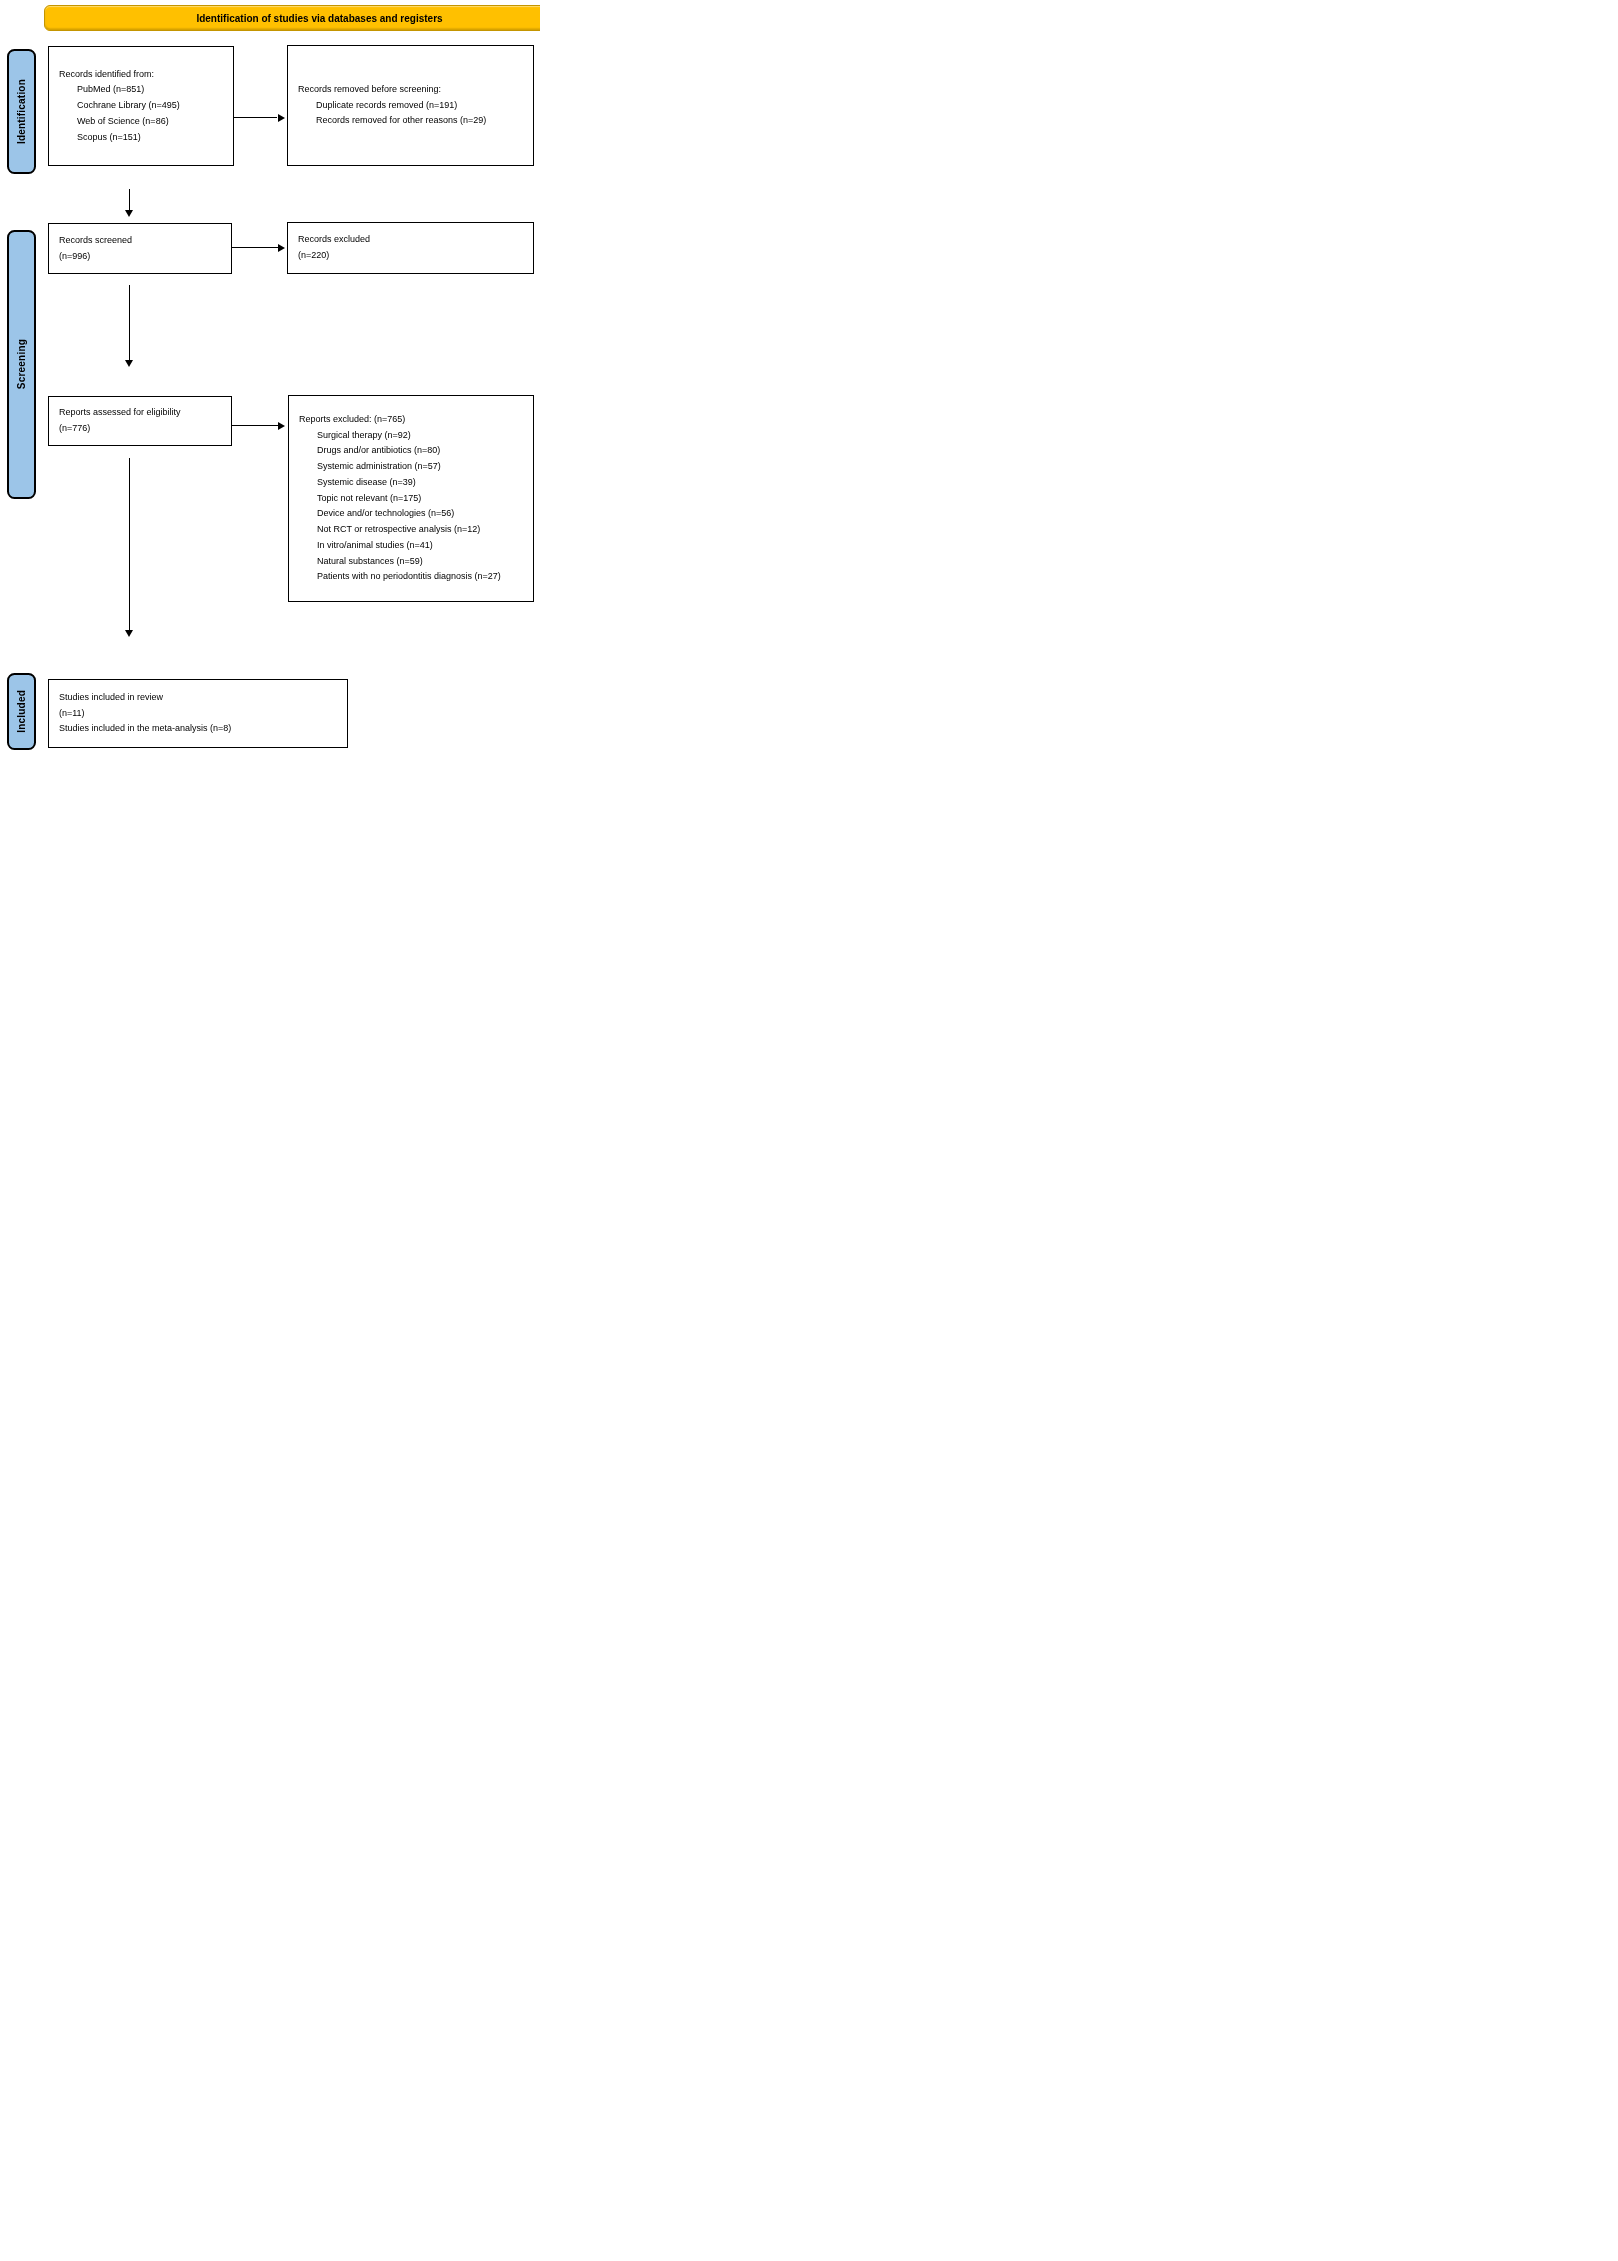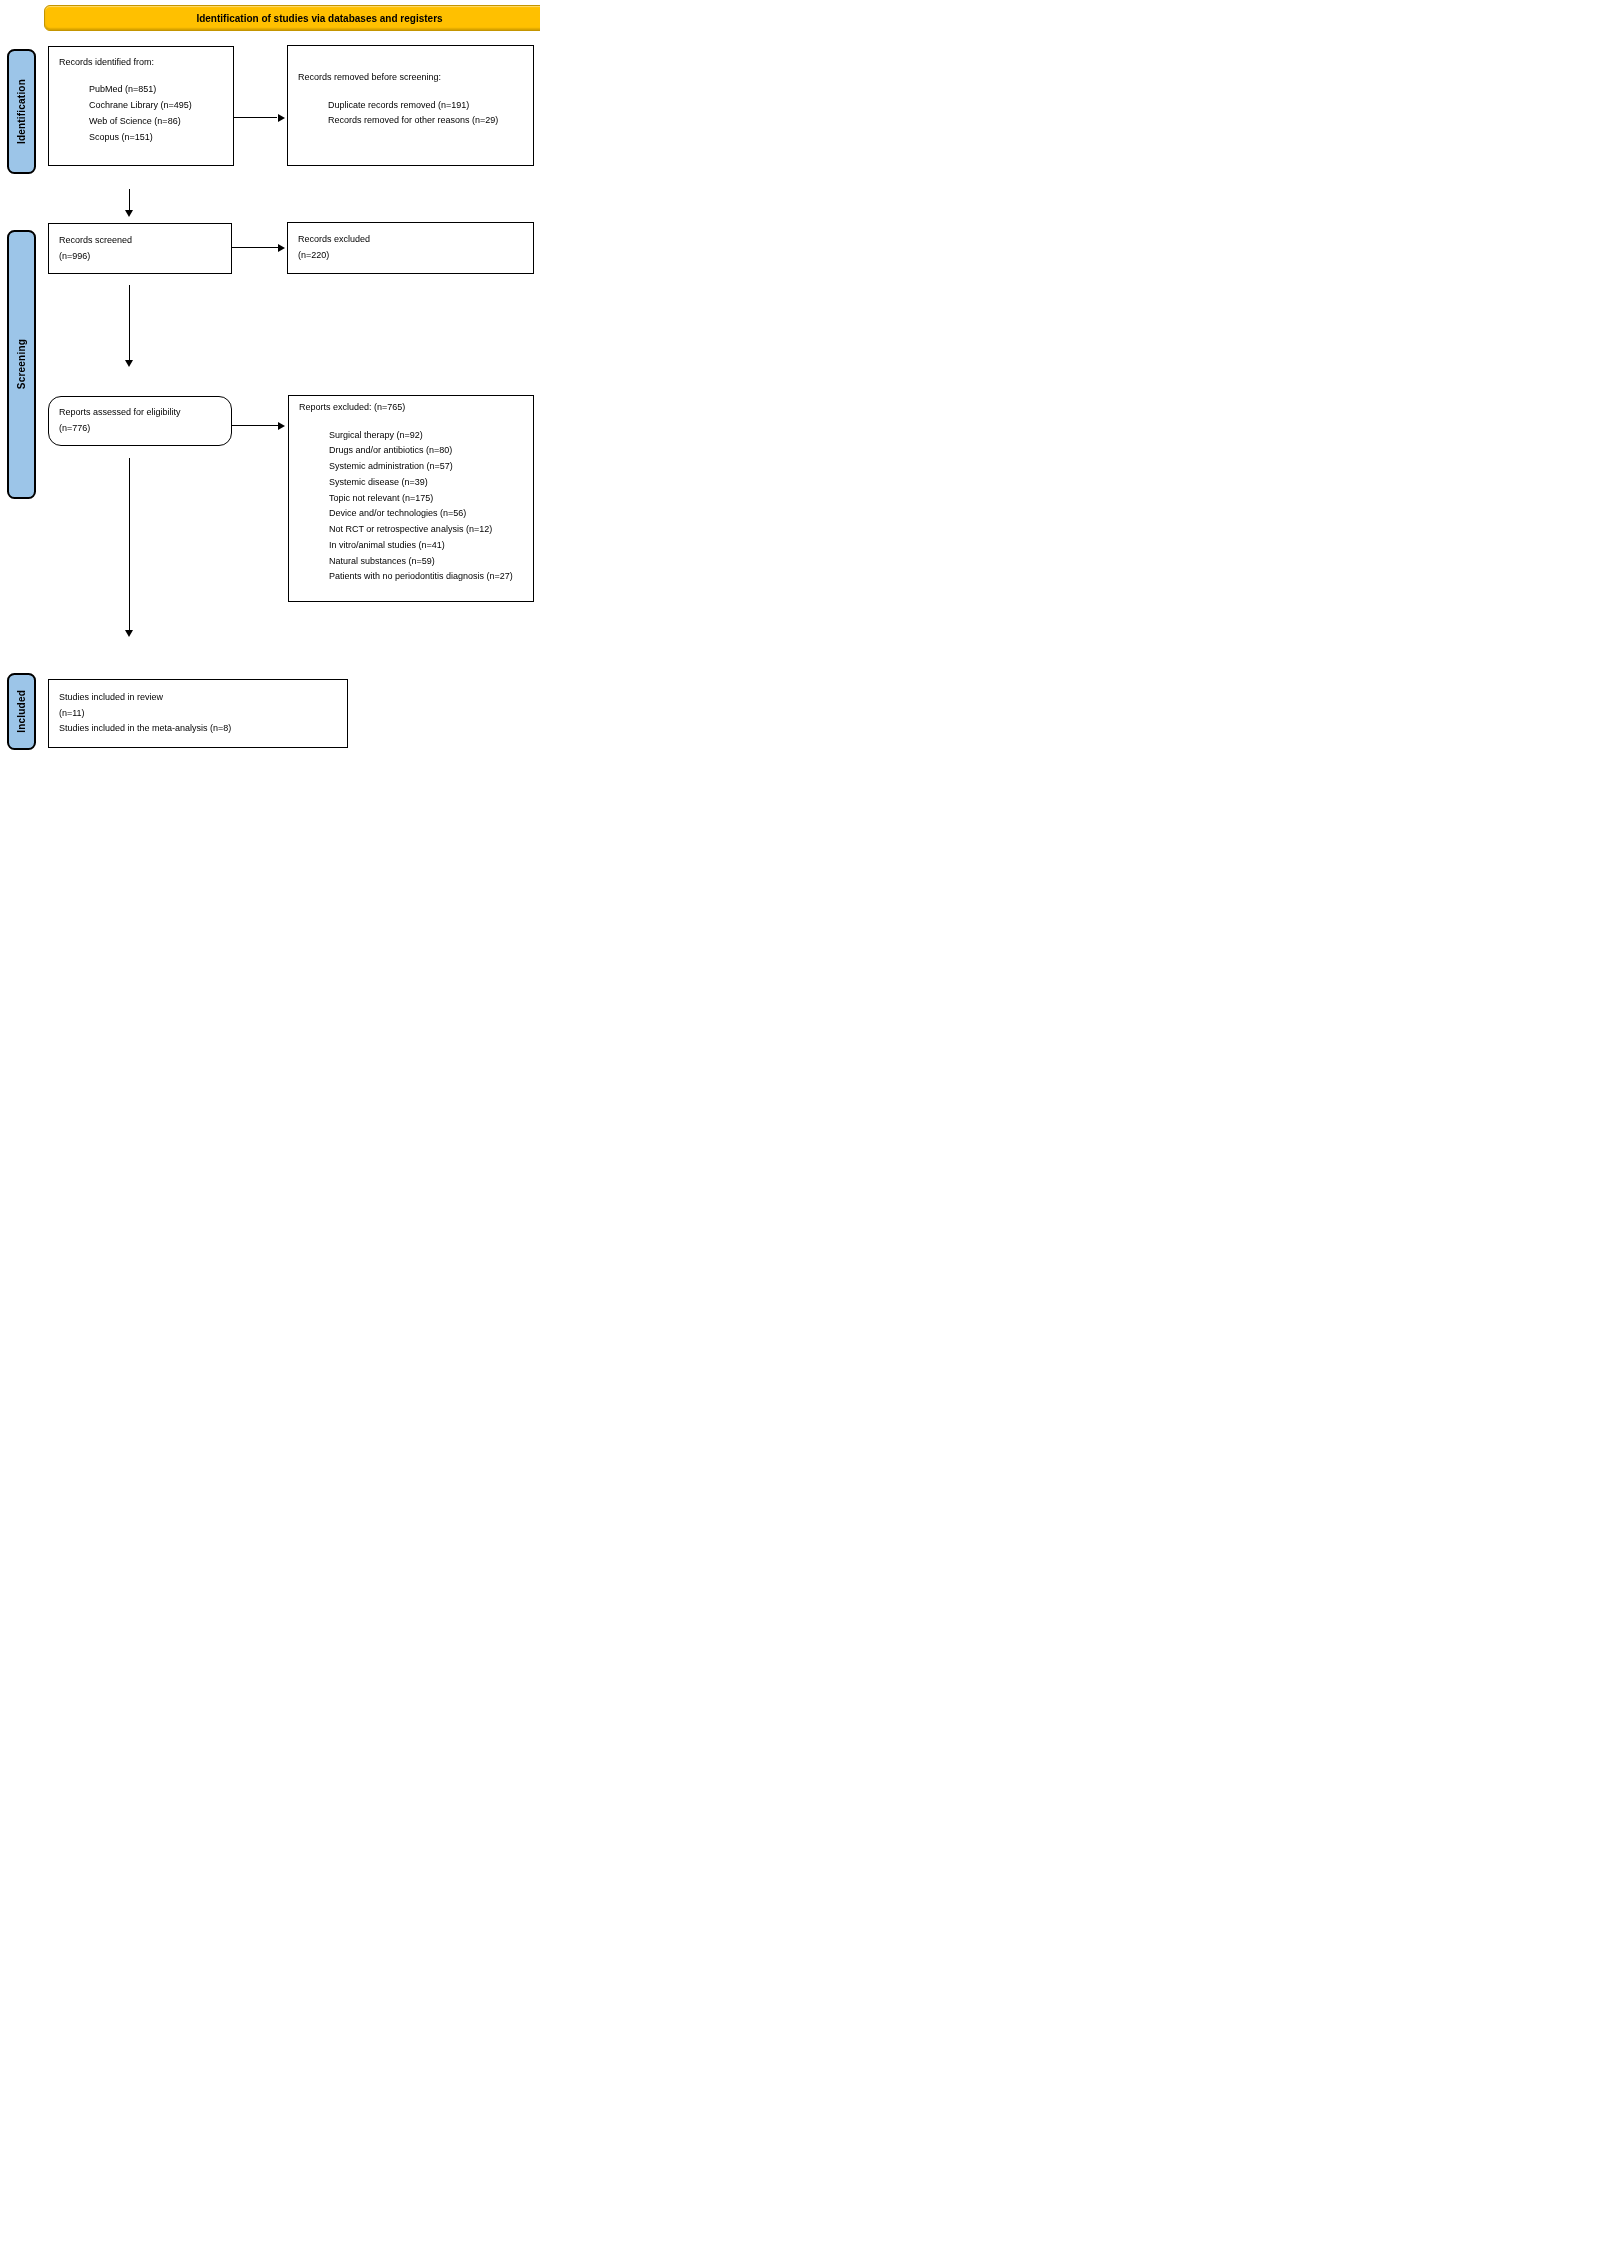--- a/index.html
+++ b/index.html
@@ -50,27 +50,27 @@
   
   .box{
     position:absolute;
     background:#fff;
     border:1.5px solid #000;
     box-sizing:border-box;
     font-size:9px;line-height:1.75;
     display:flex;flex-direction:column;justify-content:center;
     padding:3px 6px 3px 10px;
   }
-  .box ul{list-style:none;margin:12px;padding:0 0 0 18px;}
+  .box ul{list-style:none;margin:0;padding:0 0 0 18px;}
   .box li.justify{text-align:justify;max-width:203px;}
   #box-records-identified{left:48px;top:46px;width:186px;height:120px;}
   #box-records-removed{left:287px;top:45px;width:247px;height:121px;}
   #box-records-screened{left:48px;top:223px;width:184px;height:51px;}
   #box-records-excluded{left:287px;top:222px;width:247px;height:52px;}
-  #box-reports-assessed{left:48px;top:396px;width:184px;height:50px;border-radius:13px;}
+  #box-reports-assessed{left:48px;top:396px;width:184px;height:50px;}
   #box-reports-excluded{left:288px;top:395px;width:246px;height:207px;}
   #box-studies-included{left:48px;top:679px;width:300px;height:69px;}
   .italic{}
   
   .hline{position:absolute;height:1px;background:var(--line-color);}
   .arrow-right{position:absolute;width:0;height:0;
     border-top:4px solid transparent;border-bottom:4px solid transparent;
     border-left:7.4px solid var(--line-color);}
   .vline{position:absolute;width:1px;background:var(--line-color);}
   .arrow-down{position:absolute;width:0;height:0;

